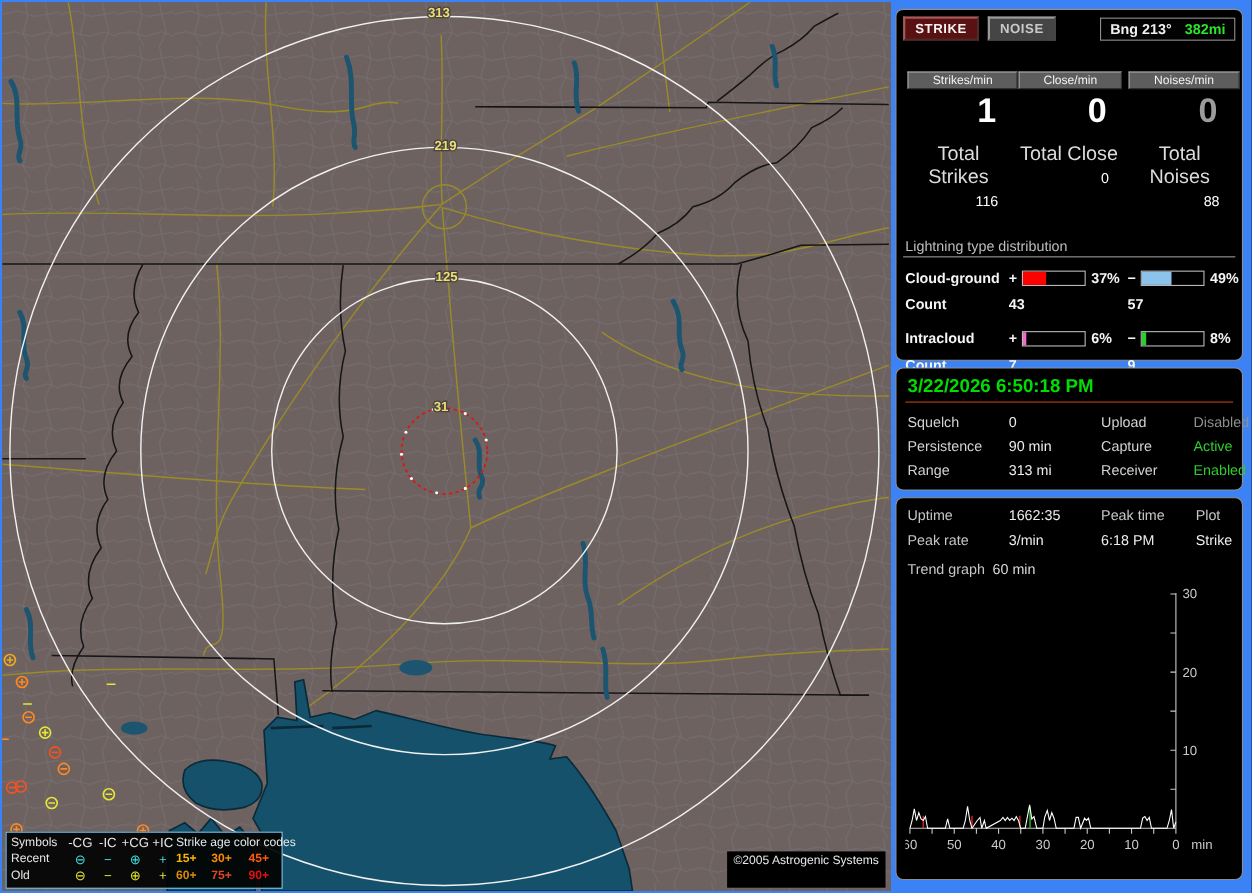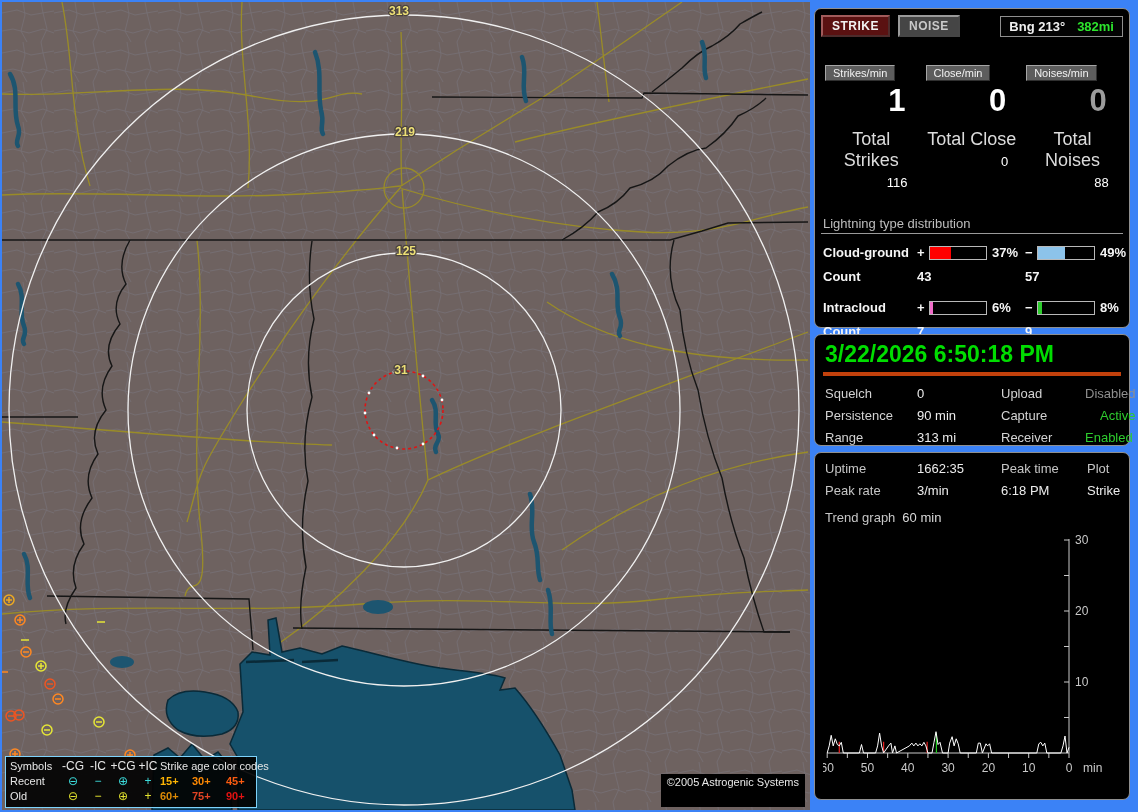--- a/index.html
+++ b/index.html
@@ -30,37 +30,37 @@
   .btn{font-weight:bold;font-size:12px;padding:2px 9px;letter-spacing:.5px;cursor:pointer;}
   .btn-strike{background:#5a1111;color:#f2f2f2;border:2px outset #a15b5b;}
   .btn-noise{background:#454545;color:#c9c9c9;border:2px outset #9a9a9a;}
   .bng-box{margin-left:auto;display:flex;gap:12px;background:#030303;border:1px solid #8f8f8f;
     padding:2px 8px;font-size:13px;font-weight:bold;}
   .bng-label{color:#f0f0f0;}
   .bng-dist{color:#2de42d;}
 
   .counters{display:flex;margin-top:26px;}
   .counter-col{width:33.3%;padding:0 4px;box-sizing:border-box;}
-  .chip{display:inline-block;background:#5d5d5d;color:#f2f2f2;font-size:11px;padding:1px 7px;
+  .chip{display:inline-block;background:#5d5d5d;color:#f2f2f2;font-size:11px;padding:1px 22px;
     border:1px solid;border-color:#a6a6a6 #303030 #303030 #a6a6a6;text-align:right;}
   .rate{font-size:31px;font-weight:bold;color:#fff;text-align:right;padding-right:12px;margin-top:2px;}
   .total-label{font-size:18px;text-align:center;margin-top:10px;color:#dcdcdc;}
   .total-val{font-size:13px;color:#fff;text-align:right;padding-right:10px;margin-top:4px;}
 
   .dist-title{margin-top:26px;font-size:13px;color:#bdbdbd;border-bottom:1px solid #9a9a9a;
     padding:0 2px 2px 2px;}
   .dist-row{display:grid;grid-template-columns:94px 12px 58px 38px 12px 58px auto;align-items:center;
     margin-top:11px;font-size:13px;font-weight:bold;color:#f5f5f5;padding-left:2px;}
   .dist-count{display:grid;grid-template-columns:94px 108px auto;font-size:13px;font-weight:bold;
     color:#f5f5f5;margin-top:9px;padding-left:2px;}
   .bar{width:56px;height:12px;border:1px solid #b9b9b9;background:#000;}
   .bar-fill{height:100%;}
   .pct{padding-left:5px;}
 
-  .clock{color:#00dd00;font-size:23px;font-weight:bold;padding:0 0 4px 2px;border-bottom:4px solid #c2410c;}
+  .clock{color:#00dd00;font-size:17px;font-weight:bold;padding:0 0 4px 2px;border-bottom:1px solid #c2410c;}
   .status-grid{display:grid;grid-template-columns:92px 84px 84px auto;row-gap:7px;font-size:13px;
     margin-top:10px;padding-left:2px;}
   .status-grid .lbl{color:#d2d2d2;}
   .status-grid .val{color:#ececec;}
 
   .stats-grid{display:grid;grid-template-columns:92px 84px 86px auto;row-gap:7px;font-size:13px;padding-left:2px;}
   .stats-grid .lbl{color:#c6c6c6;}
   .stats-grid .val{color:#ececec;}
   .trend-row{display:flex;gap:7px;font-size:13px;margin-top:12px;padding-left:2px;}
   #trend-svg{display:block;margin-top:2px;}
@@ -335,21 +335,21 @@
     <div class="clock">3/22/2026 6:50:18 PM</div>
     <div class="status-grid">
       <span class="lbl">Squelch</span>
       <span class="val">0</span>
       <span class="lbl">Upload</span>
       <span class="val" style="color: rgb(143, 143, 143);">Disabled</span>
 
       <span class="lbl">Persistence</span>
       <span class="val">90 min</span>
       <span class="lbl">Capture</span>
-      <span class="val" style="color: rgb(46, 204, 46); margin-left: 15px;">Active</span>
+      <span class="val" style="color: rgb(46, 204, 46);">Active</span>
 
       <span class="lbl">Range</span>
       <span class="val">313 mi</span>
       <span class="lbl">Receiver</span>
       <span class="val" style="color: rgb(46, 204, 46);">Enabled</span>
     </div>
   </div>
 
   <div id="panel-stats" class="panel">
     <div class="stats-grid">

